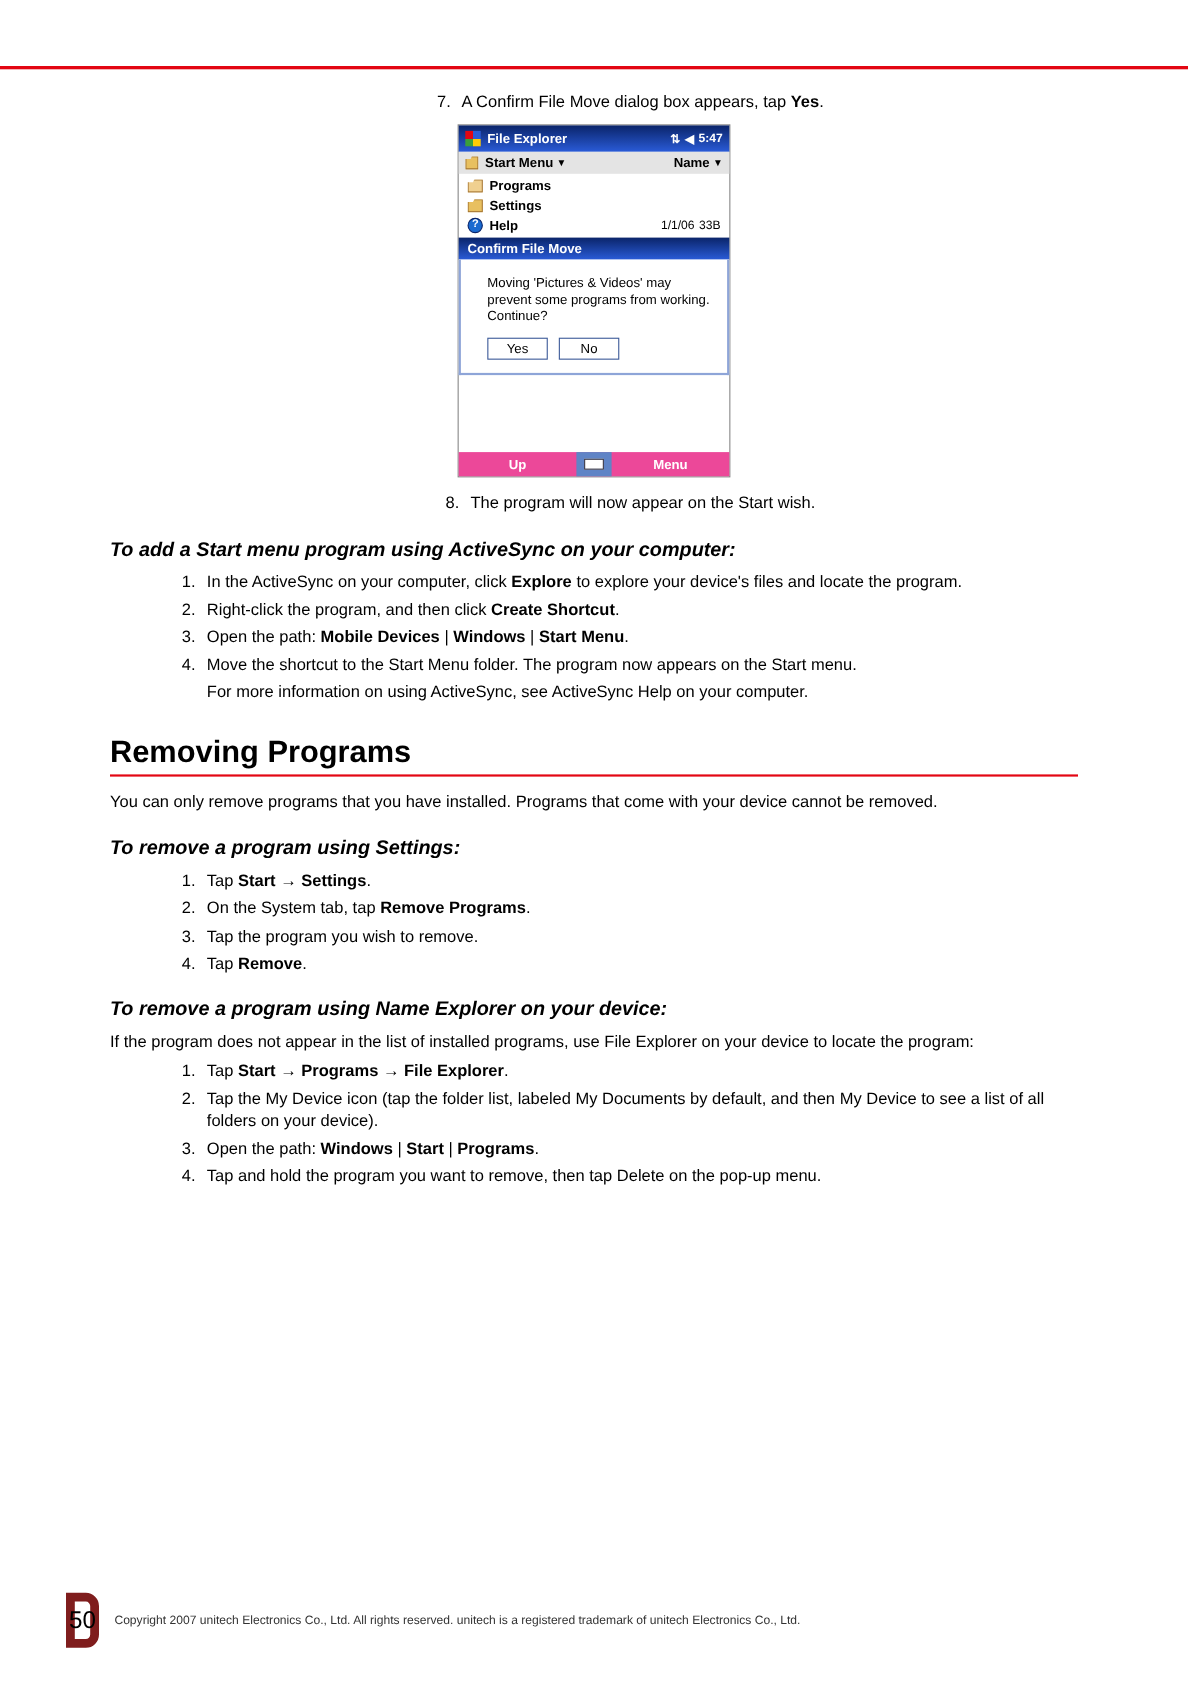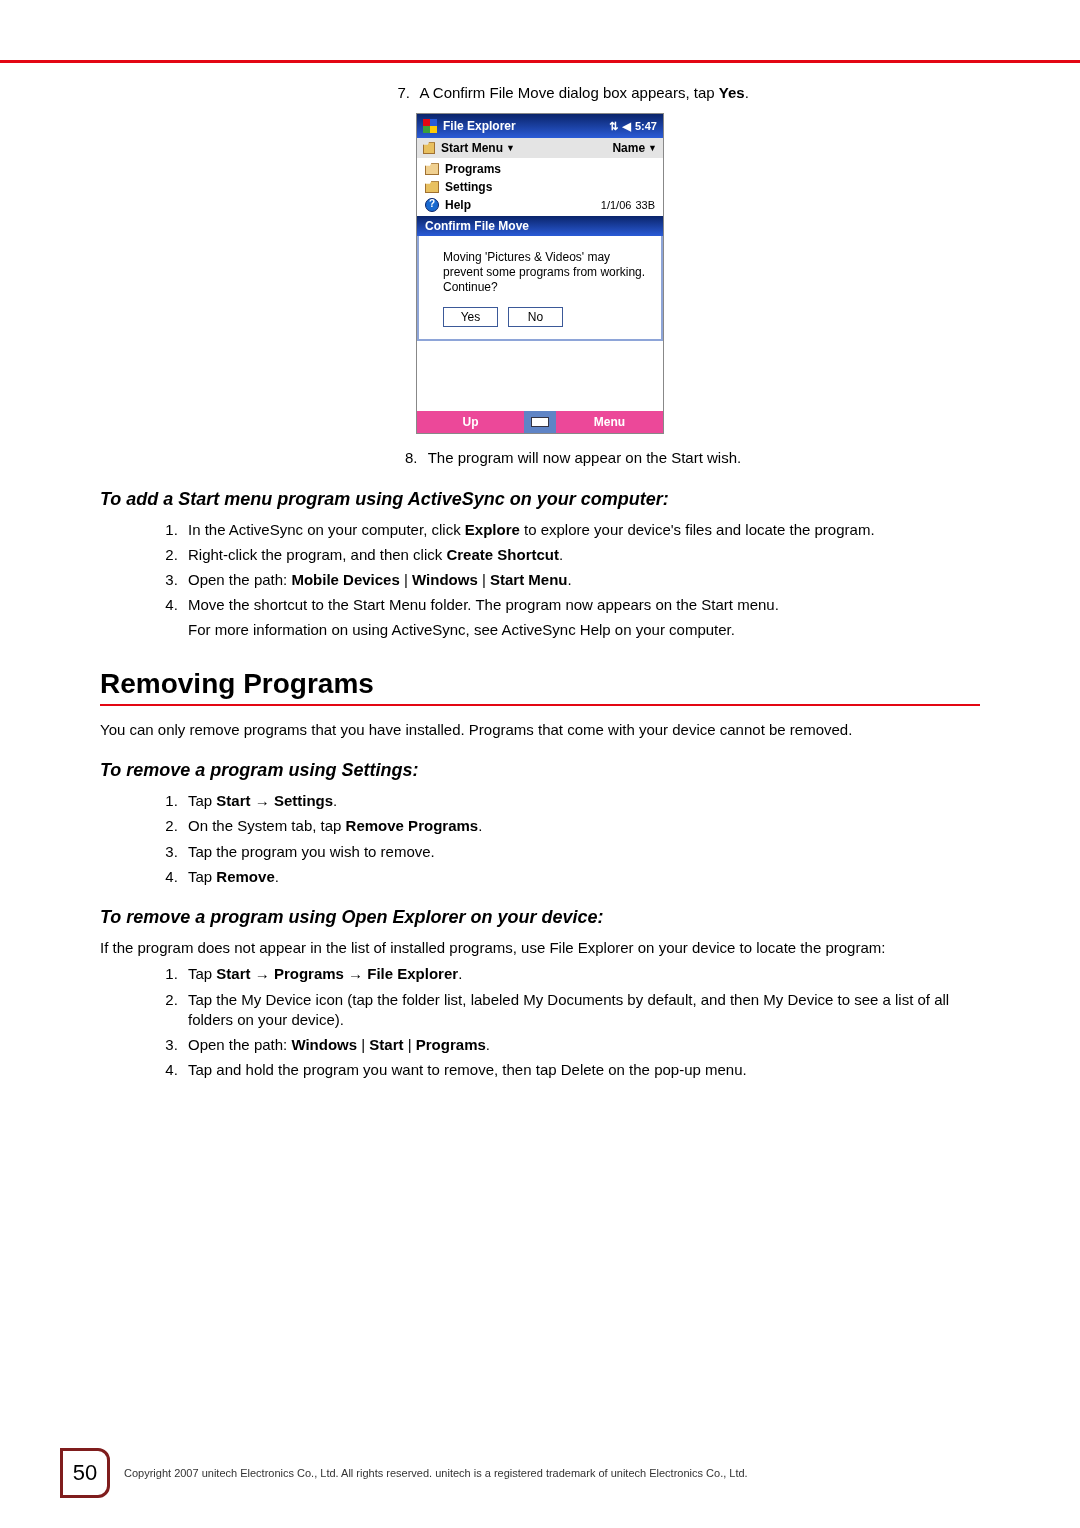--- a/index.html
+++ b/index.html
@@ -152,23 +152,23 @@
   .footer {
     position: absolute;
     bottom: 30px;
     left: 0;
     width: 1080px;
     display: flex;
     align-items: center;
     padding: 0 100px 0 60px;
   }
   .pagenum-wrap {
-    width: 50px;
+    width: 30px;
     height: 50px;
-    border: 3px solid #7f1d1d;
+    border: 8px solid #7f1d1d;
     display: flex;
     align-items: center;
     justify-content: center;
     margin-right: 14px;
     border-top-right-radius: 12px;
     border-bottom-right-radius: 12px;
   }
   .pagenum { font-size: 22px; }
   .copyright { font-size: 11px; color: #333; flex: 1; }
 </style>
@@ -252,21 +252,21 @@
   <p class="para">You can only remove programs that you have installed. Programs that come with your device cannot be removed.</p>
 
   <h3 class="subhead">To remove a program using Settings:</h3>
   <ol class="doc-list">
     <li><span>Tap </span><b>Start</b><span> → </span><b>Settings</b><span>.</span></li>
     <li><span>On the System tab, tap </span><b>Remove Programs</b><span>.</span></li>
     <li>Tap the program you wish to remove.</li>
     <li><span>Tap </span><b>Remove</b><span>.</span></li>
   </ol>
 
-  <h3 class="subhead">To remove a program using Open Explorer on your device:</h3>
+  <h3 class="subhead">To remove a program using Name Explorer on your device:</h3>
   <p class="para">If the program does not appear in the list of installed programs, use File Explorer on your device to locate the program:</p>
   <ol class="doc-list">
     <li><span>Tap </span><b>Start</b><span> → </span><b>Programs</b><span> → </span><b>File Explorer</b><span>.</span></li>
     <li>Tap the My Device icon (tap the folder list, labeled My Documents by default, and then My Device to see a list of all folders on your device).</li>
     <li><span>Open the path: </span><b>Windows</b><span> | </span><b>Start</b><span> | </span><b>Programs</b><span>.</span></li>
     <li>Tap and hold the program you want to remove, then tap Delete on the pop-up menu.</li>
   </ol>
 
 </div>
 

